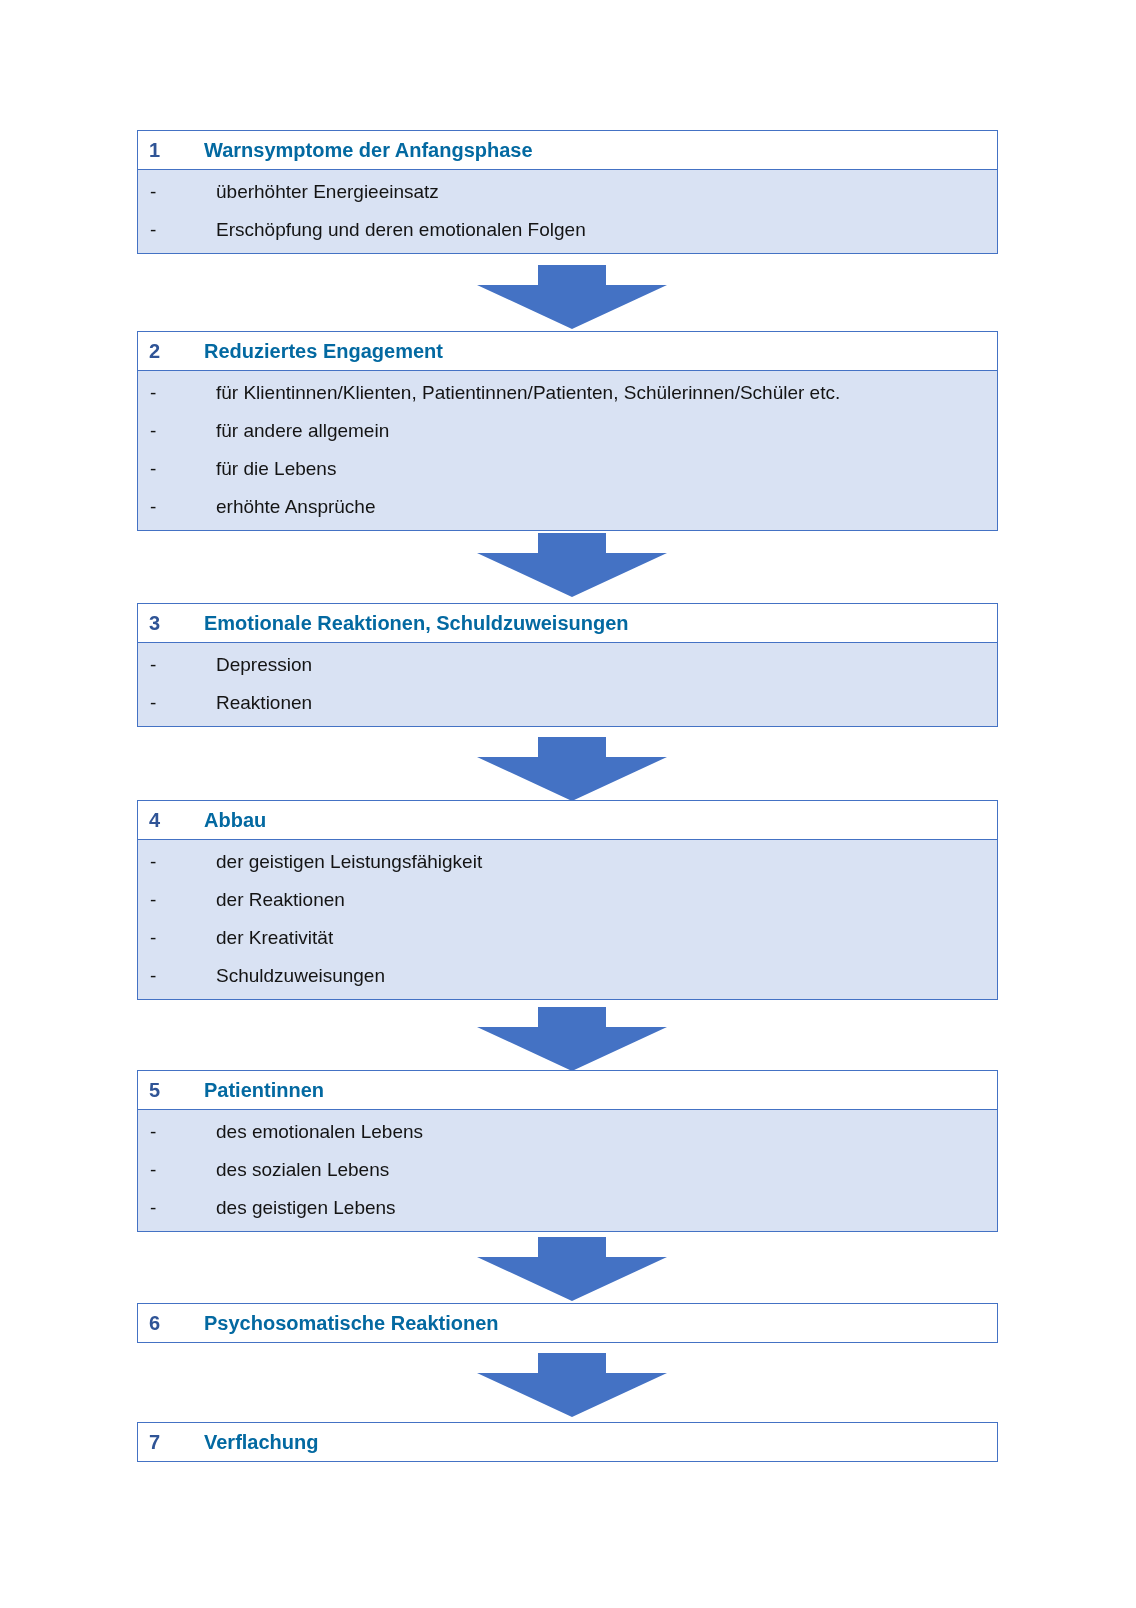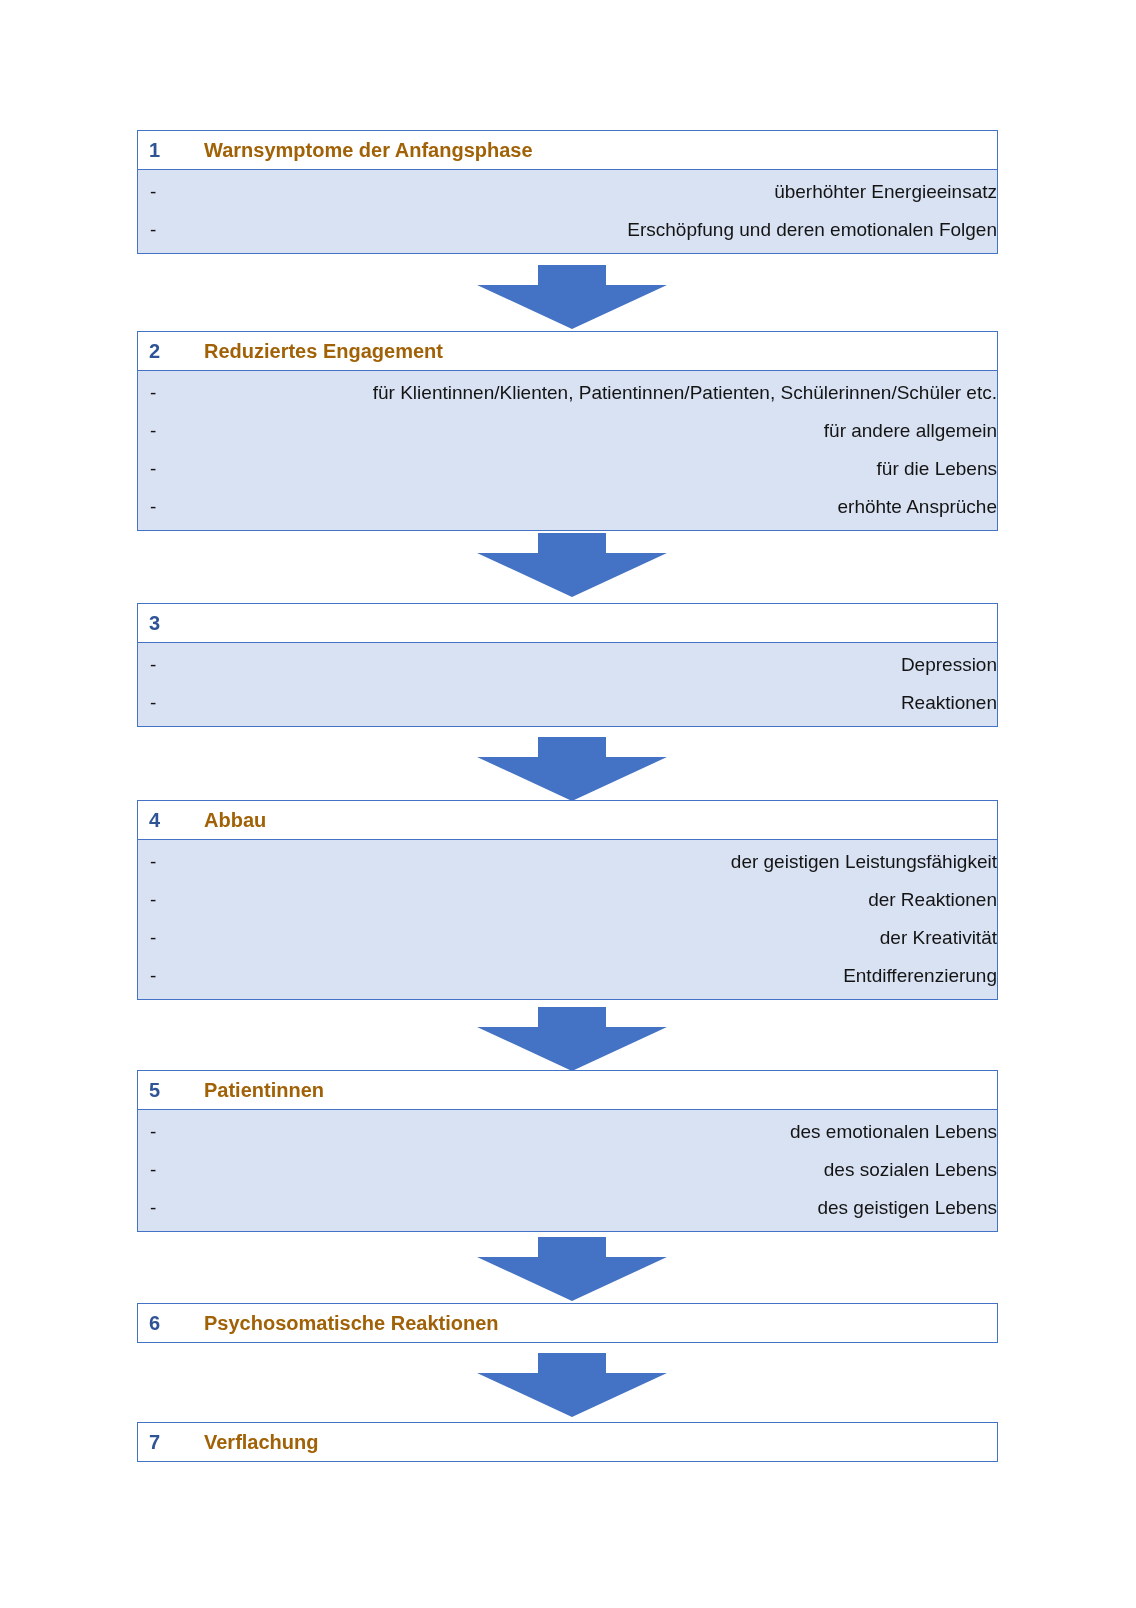--- a/index.html
+++ b/index.html
@@ -34,41 +34,40 @@
   .stage.has-body .stage-header {
     border-bottom: 1.5px solid #4472C4;
   }
   .num {
     width: 55px;
     padding-left: 11px;
     flex: 0 0 auto;
     color: #2F5496;
   }
   .title {
-    color: #a16207;
+    color: #0369a1;
   }
   .stage-body {
     background: #D9E2F3;
     padding: 3px 0 4px 0;
   }
   .item {
     display: flex;
     line-height: 38px;
     font-size: 19px;
     color: #141414;
   }
   .dash {
     width: 66px;
     padding-left: 12px;
     flex: 0 0 auto;
   }
   .item-text {
     flex: 1;
     white-space: nowrap;
-    text-align: right;
   }
   .arrow {
     position: absolute;
     left: 477px;
     width: 190px;
     height: 64px;
   }
   
   .s1 { top: 130px; }
   .a1 { top: 265px; }
@@ -139,20 +138,21 @@
 
   <div class="arrow a2">
     <svg width="190" height="64" viewBox="0 0 190 64">
       <polygon points="61,0 129,0 129,20 190,20 95,64 0,20 61,20" fill="#4472C4"></polygon>
     </svg>
   </div>
 
   <div class="stage has-body s3">
     <div class="stage-header">
       <span class="num">3</span>
+      <span class="title">Emotionale Reaktionen, Schuldzuweisungen</span>
     </div>
     <div class="stage-body">
       <div class="item">
         <span class="dash">-</span>
         <span class="item-text">Depression</span>
       </div>
       <div class="item">
         <span class="dash">-</span>
         <span class="item-text">Reaktionen</span>
       </div>
@@ -178,21 +178,21 @@
       <div class="item">
         <span class="dash">-</span>
         <span class="item-text">der Reaktionen</span>
       </div>
       <div class="item">
         <span class="dash">-</span>
         <span class="item-text">der Kreativität</span>
       </div>
       <div class="item">
         <span class="dash">-</span>
-        <span class="item-text">Entdifferenzierung</span>
+        <span class="item-text">Schuldzuweisungen</span>
       </div>
     </div>
   </div>
 
   <div class="arrow a4">
     <svg width="190" height="64" viewBox="0 0 190 64">
       <polygon points="61,0 129,0 129,20 190,20 95,64 0,20 61,20" fill="#4472C4"></polygon>
     </svg>
   </div>
 

